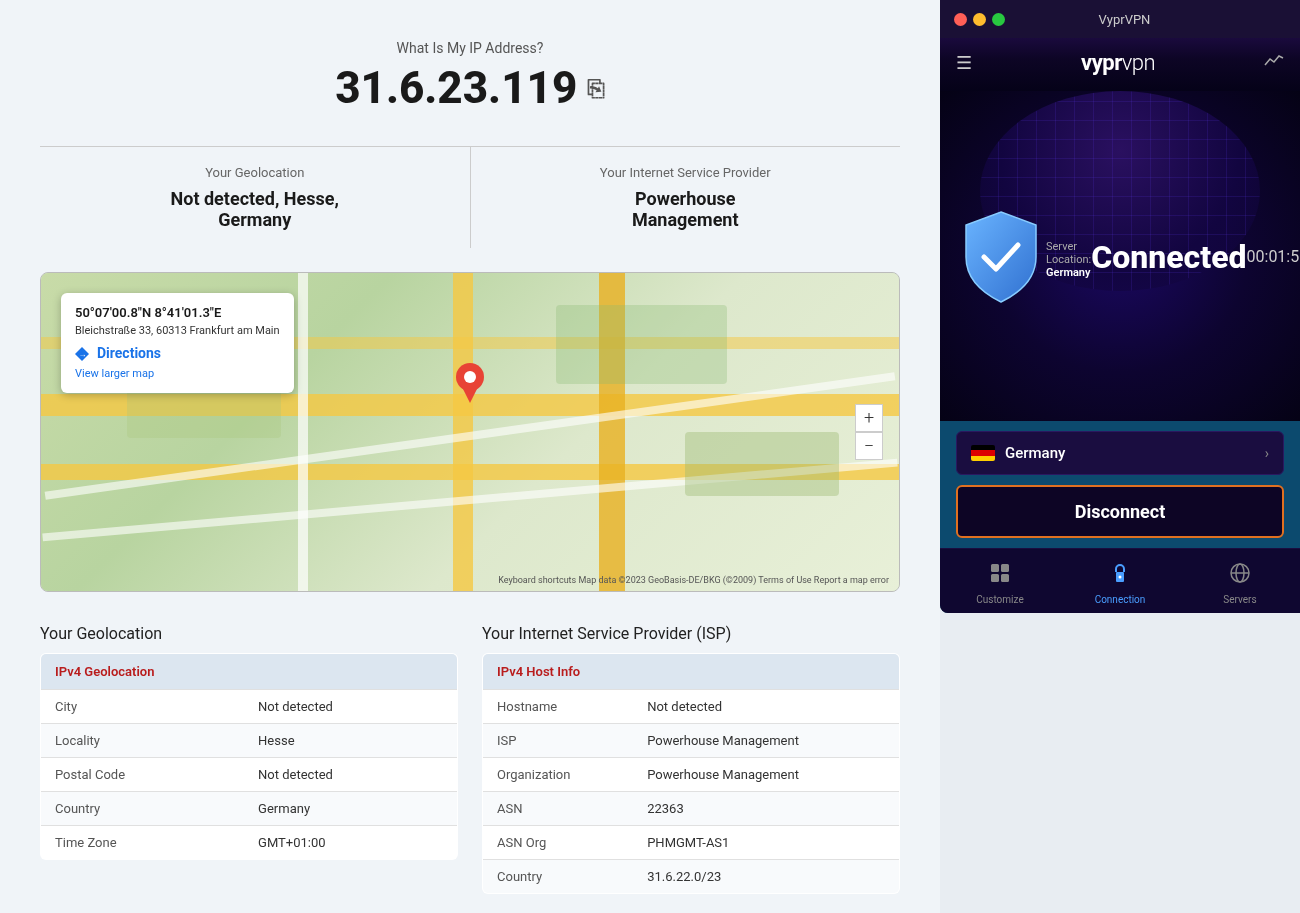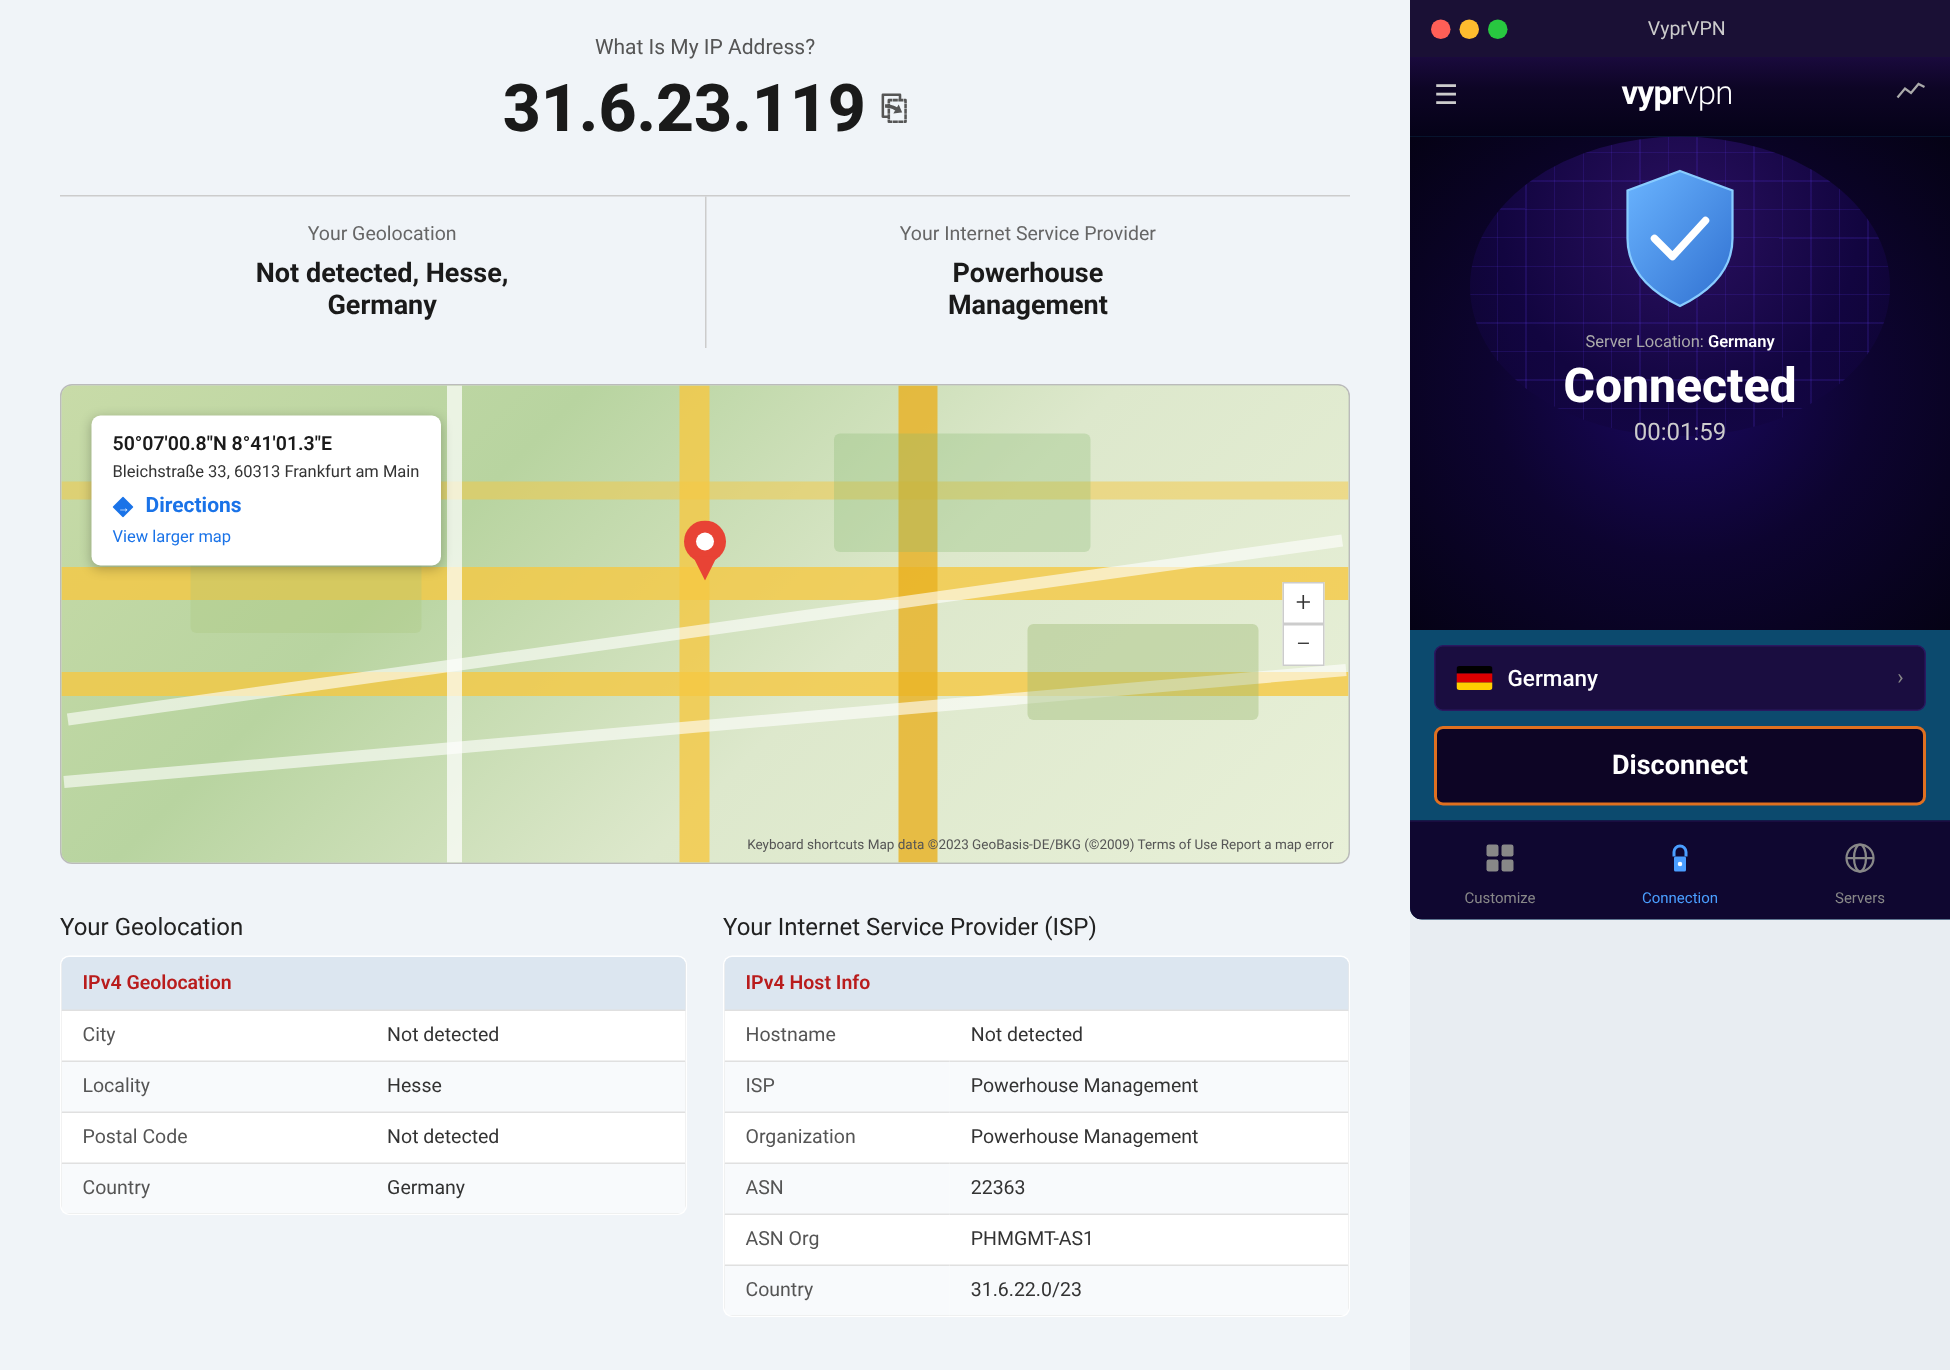--- a/index.html
+++ b/index.html
@@ -13,21 +13,21 @@
     }
 
     
     .main-content {
       position: absolute;
       left: 0; top: 0;
       width: 940px;
       height: 913px;
       background: #f0f4f8;
       overflow-y: auto;
-      padding: 24px 40px 40px;
+      padding: 40px 40px 40px;
     }
 
     .ip-header {
       text-align: center;
       margin-bottom: 32px;
     }
     .ip-header .what-is {
       font-size: 14px;
       color: #555;
       margin-bottom: 6px;
@@ -262,21 +262,21 @@
     .vpn-logo span.vypr { color: white; font-weight: 700; }
     .vpn-logo span.vpn-text { color: white; font-weight: 300; }
     .hamburger-icon { color: #ccc; font-size: 18px; cursor: pointer; }
     .chart-icon { color: #ccc; font-size: 16px; cursor: pointer; }
 
     
     .vpn-globe {
       background: radial-gradient(ellipse at center, #1a0860 0%, #0d0430 50%, #050215 100%);
       flex: 1;
       display: flex;
-      flex-direction: column;
+      flex-direction: row;
       align-items: center;
       padding: 10px 16px 12px;
       position: relative;
       overflow: hidden;
     }
 
     
     .globe-circle {
       position: absolute;
       width: 280px;
@@ -497,20 +497,24 @@
               <td>Hesse</td>
             </tr>
             <tr>
               <td>Postal Code</td>
               <td>Not detected</td>
             </tr>
             <tr>
               <td>Country</td>
               <td>Germany</td>
             </tr>
+            <tr>
+              <td>Time Zone</td>
+              <td>GMT+01:00</td>
+            </tr>
           </tbody>
       </table>
     </div>
 
     <div class="table-section">
       <h2>Your Internet Service Provider (ISP)</h2>
       <table class="data-table">
         <thead>
           <tr>
             <th colspan="2">IPv4 Host Info</th>

